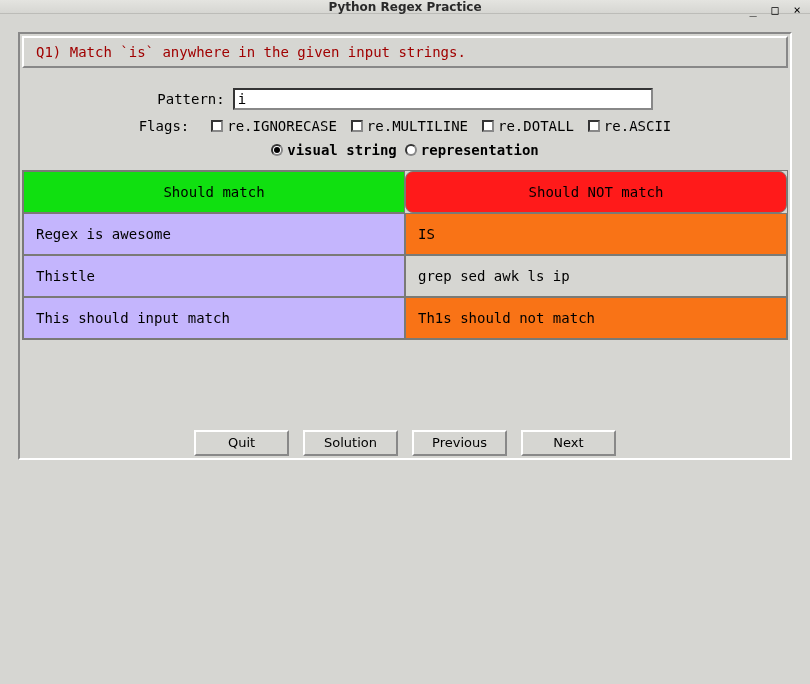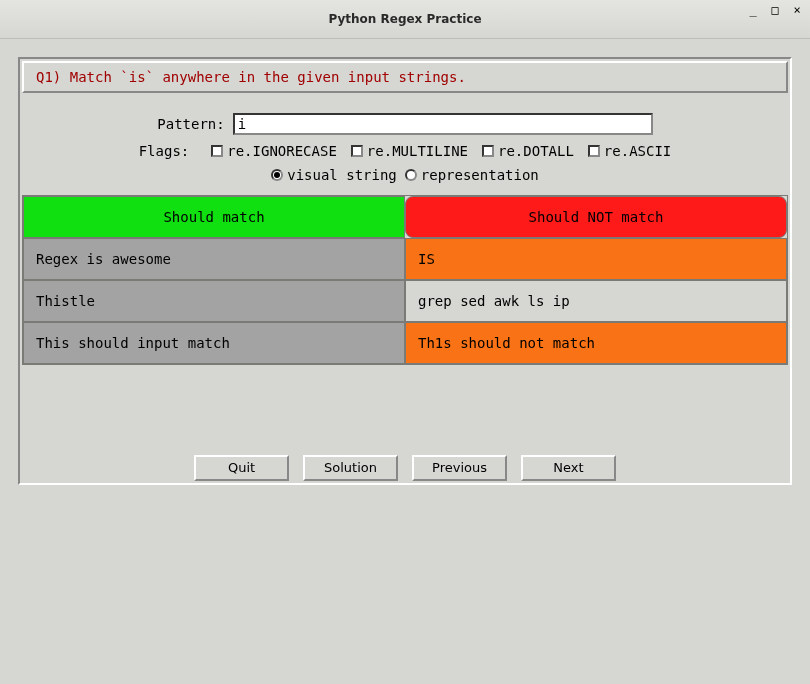--- a/index.html
+++ b/index.html
@@ -8,21 +8,21 @@
     padding: 0;
     background: #d6d6d2;
     font-family: "DejaVu Sans", "Liberation Sans", sans-serif;
     font-size: 13px;
     color: #000;
     width: 810px;
     height: 684px;
     overflow: hidden;
   }
   .titlebar {
-    height: 39px;
+    height: 14px;
     background: linear-gradient(#e4e4e0,#d6d6d2);
     border-bottom: 1px solid #bcbcb8;
     display: flex;
     align-items: center;
     position: relative;
   }
   .titlebar .title {
     flex: 1;
     text-align: center;
     font-weight: bold;
@@ -91,21 +91,21 @@
     padding: 1px 3px;
   }
   .flags-row { gap: 14px; }
   .check-group { display: inline-flex; align-items: center; gap: 4px; }
   .checkbox {
     width: 12px; height: 12px;
     border: 2px inset #888;
     background: #fff;
     display: inline-block;
   }
-  .radio-row { gap: 8px; }
+  .radio-row { gap: 8px; font-weight: bold; }
   .radio {
     width: 12px; height: 12px;
     border: 2px inset #888;
     border-radius: 50%;
     background: #fff;
     display: inline-flex;
     align-items: center;
     justify-content: center;
   }
   .radio.selected::after {
@@ -122,21 +122,21 @@
     border: 1px solid #7a7a76;
     padding: 12px 12px;
     font-family: "DejaVu Sans Mono","Liberation Mono","Courier New",monospace;
     font-size: 14px;
     min-height: 38px;
     display: flex;
     align-items: center;
   }
   .hdr-match { background: #10e010; justify-content: center; }
   .hdr-nomatch { background: #ff1a1a; justify-content: center; border-radius: 8px; }
-  .c-match { background: #a3a3a3; }
+  .c-match { background: #c4b5fd; }
   .c-nomatch-hit { background: #f97316; }
   .c-nomatch-ok  { background: #d6d6d2; }
   .button-row {
     display: flex;
     justify-content: center;
     gap: 14px;
     margin-top: 90px;
   }
   .btn {
     min-width: 95px;

